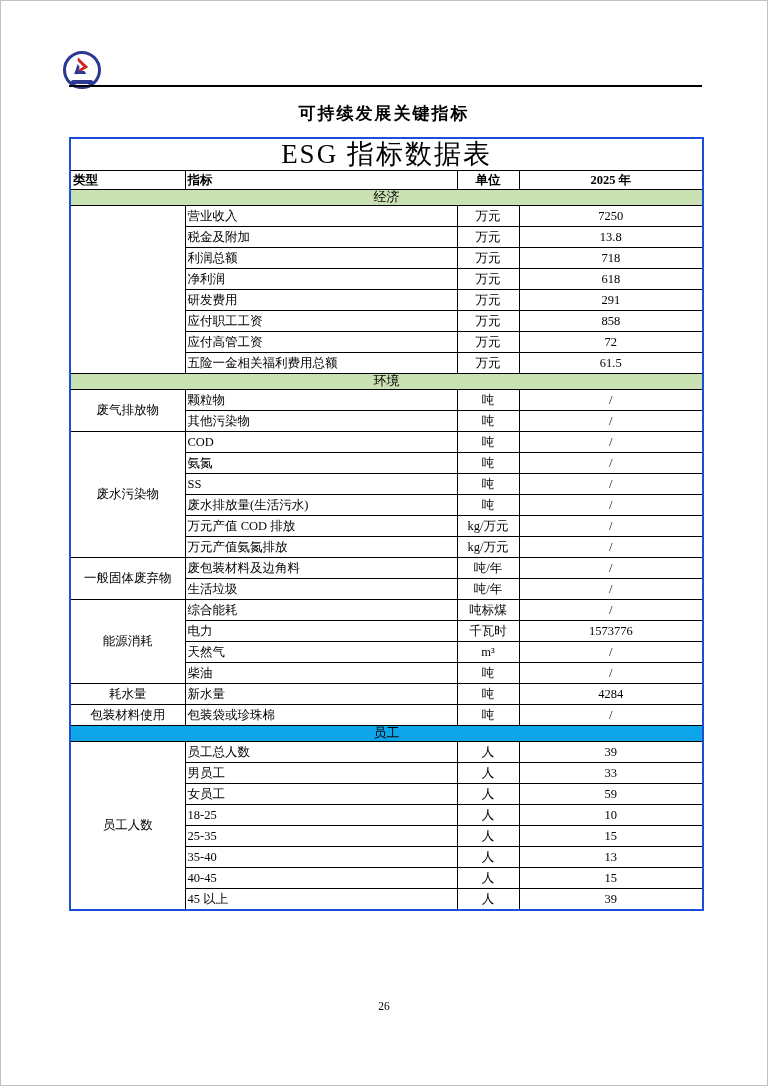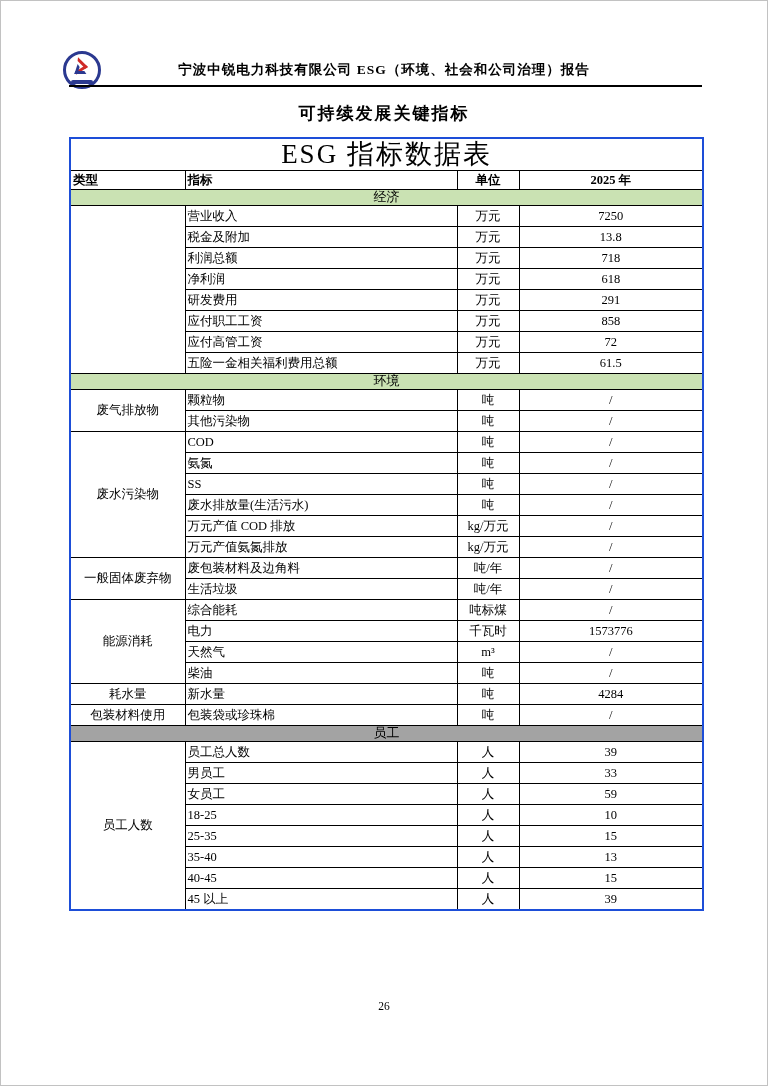--- a/index.html
+++ b/index.html
@@ -119,21 +119,20 @@
 <body>
 
 <div class="page">
 
   <div class="logo">
     <div class="ring"></div>
     <div class="mark-red"></div>
     <div class="mark-blue"></div>
     <div class="banner"></div>
   </div>
-  <div class="header-title">宁波中锐电力科技有限公司 ESG（环境、社会和公司治理）报告</div>
   <div class="header-rule"></div>
 
   <div class="subtitle">可持续发展关键指标</div>
 
   <table class="esg">
     <colgroup>
       <col style="width:115px">
         <col style="width:272px">
         <col style="width:62px">
         <col style="width:184px">
@@ -278,21 +277,21 @@
         <td class="val">4284</td>
       </tr>
       <tr>
         <td class="cat">包装材料使用</td>
         <td class="ind">包装袋或珍珠棉</td>
         <td class="unit">吨</td>
         <td class="val">/</td>
       </tr>
 
       <tr class="section-row">
-        <td colspan="4" style="background:#a3a3a3">员工</td>
+        <td colspan="4" style="background:#0ea5e9">员工</td>
       </tr>
       <tr>
         <td class="cat" rowspan="8">员工人数</td>
         <td class="ind">员工总人数</td>
         <td class="unit">人</td>
         <td class="val">39</td>
       </tr>
       <tr>
         <td class="ind">男员工</td>
         <td class="unit">人</td>

